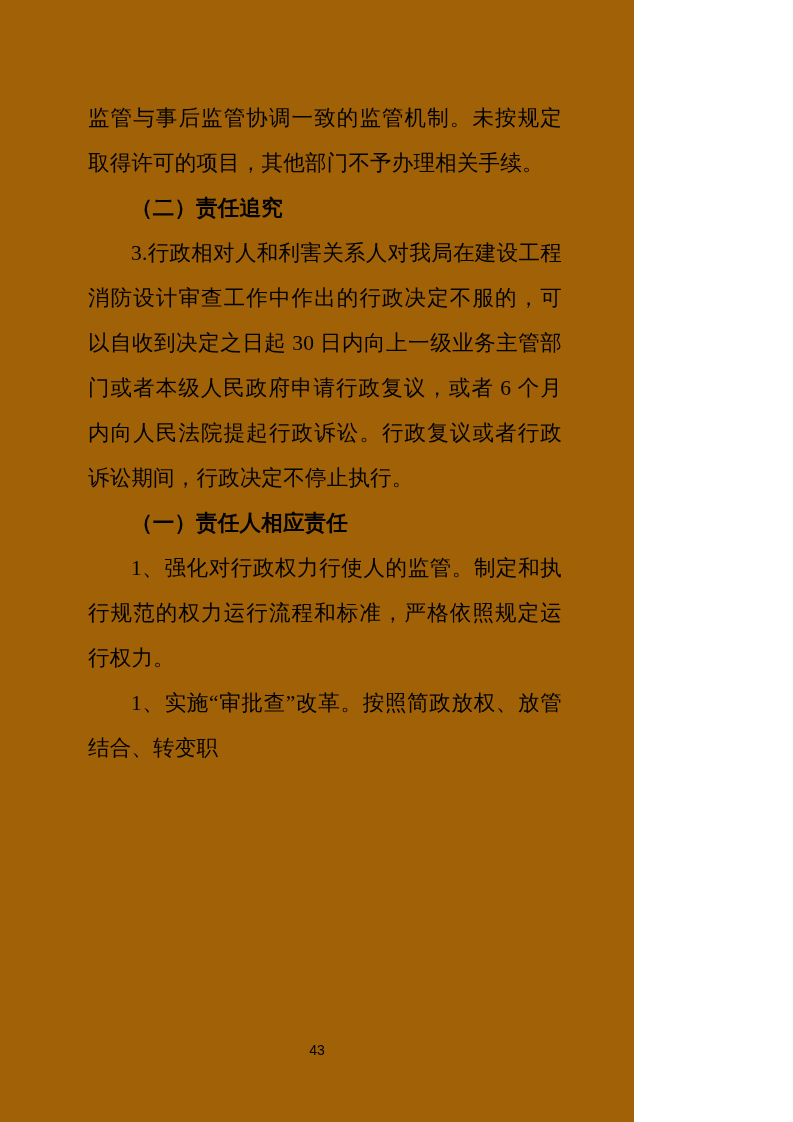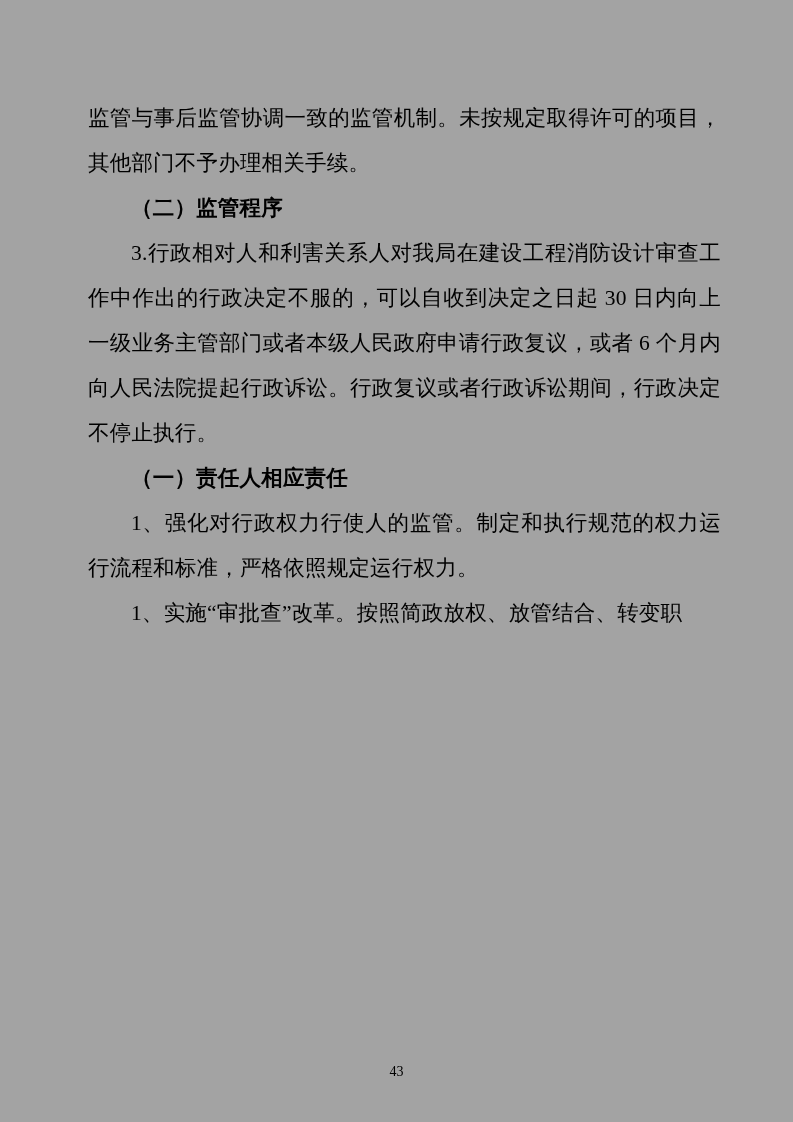--- a/index.html
+++ b/index.html
@@ -12,25 +12,25 @@
     height: 1122px;
     font-family: "Liberation Serif", "DejaVu Serif", serif;
     color: #000000;
     position: relative;
     overflow: hidden;
   }
   .page {
     position: absolute;
     top: 0;
     left: 0;
-    width: 793px;
+    width: 634px;
     height: 1122px;
     box-sizing: border-box;
     padding: 96px 72px 60px 88px;
-    background: #a3a3a3;
+    background: #a16207;
   }
   .doc-body {
     position: relative;
     width: 100%;
   }
   p.para {
     margin: 0 0 0 0;
     font-size: 21.5px;
     line-height: 45px;
     letter-spacing: 0.2px;
@@ -43,36 +43,36 @@
     text-indent: 2em;
   }
   p.heading {
     font-weight: bold;
     text-indent: 2em;
   }
   .page-number {
     position: absolute;
     left: 0;
     right: 0;
-    bottom: 42px;
+    bottom: 64px;
     text-align: center;
     font-size: 14px;
-    font-family: Liberation Serif, serif;
+    font-family: Liberation Sans, sans-serif;
     color: #000000;
   }
 </style>
 </head>
 <body>
 
 <div class="page">
   <div class="doc-body">
 
     <p class="para">监管与事后监管协调一致的监管机制。未按规定取得许可的项目，其他部门不予办理相关手续。</p>
 
-    <p class="para heading">（二）监管程序</p>
+    <p class="para heading">（二）责任追究</p>
 
 
 
     <p class="para indent">3.行政相对人和利害关系人对我局在建设工程消防设计审查工作中作出的行政决定不服的，可以自收到决定之日起 30 日内向上一级业务主管部门或者本级人民政府申请行政复议，或者 6 个月内向人民法院提起行政诉讼。行政复议或者行政诉讼期间，行政决定不停止执行。</p>
 
 
     <p class="para heading">（一）责任人相应责任</p>
 
     <p class="para indent">1、强化对行政权力行使人的监管。制定和执行规范的权力运行流程和标准，严格依照规定运行权力。</p>
 

